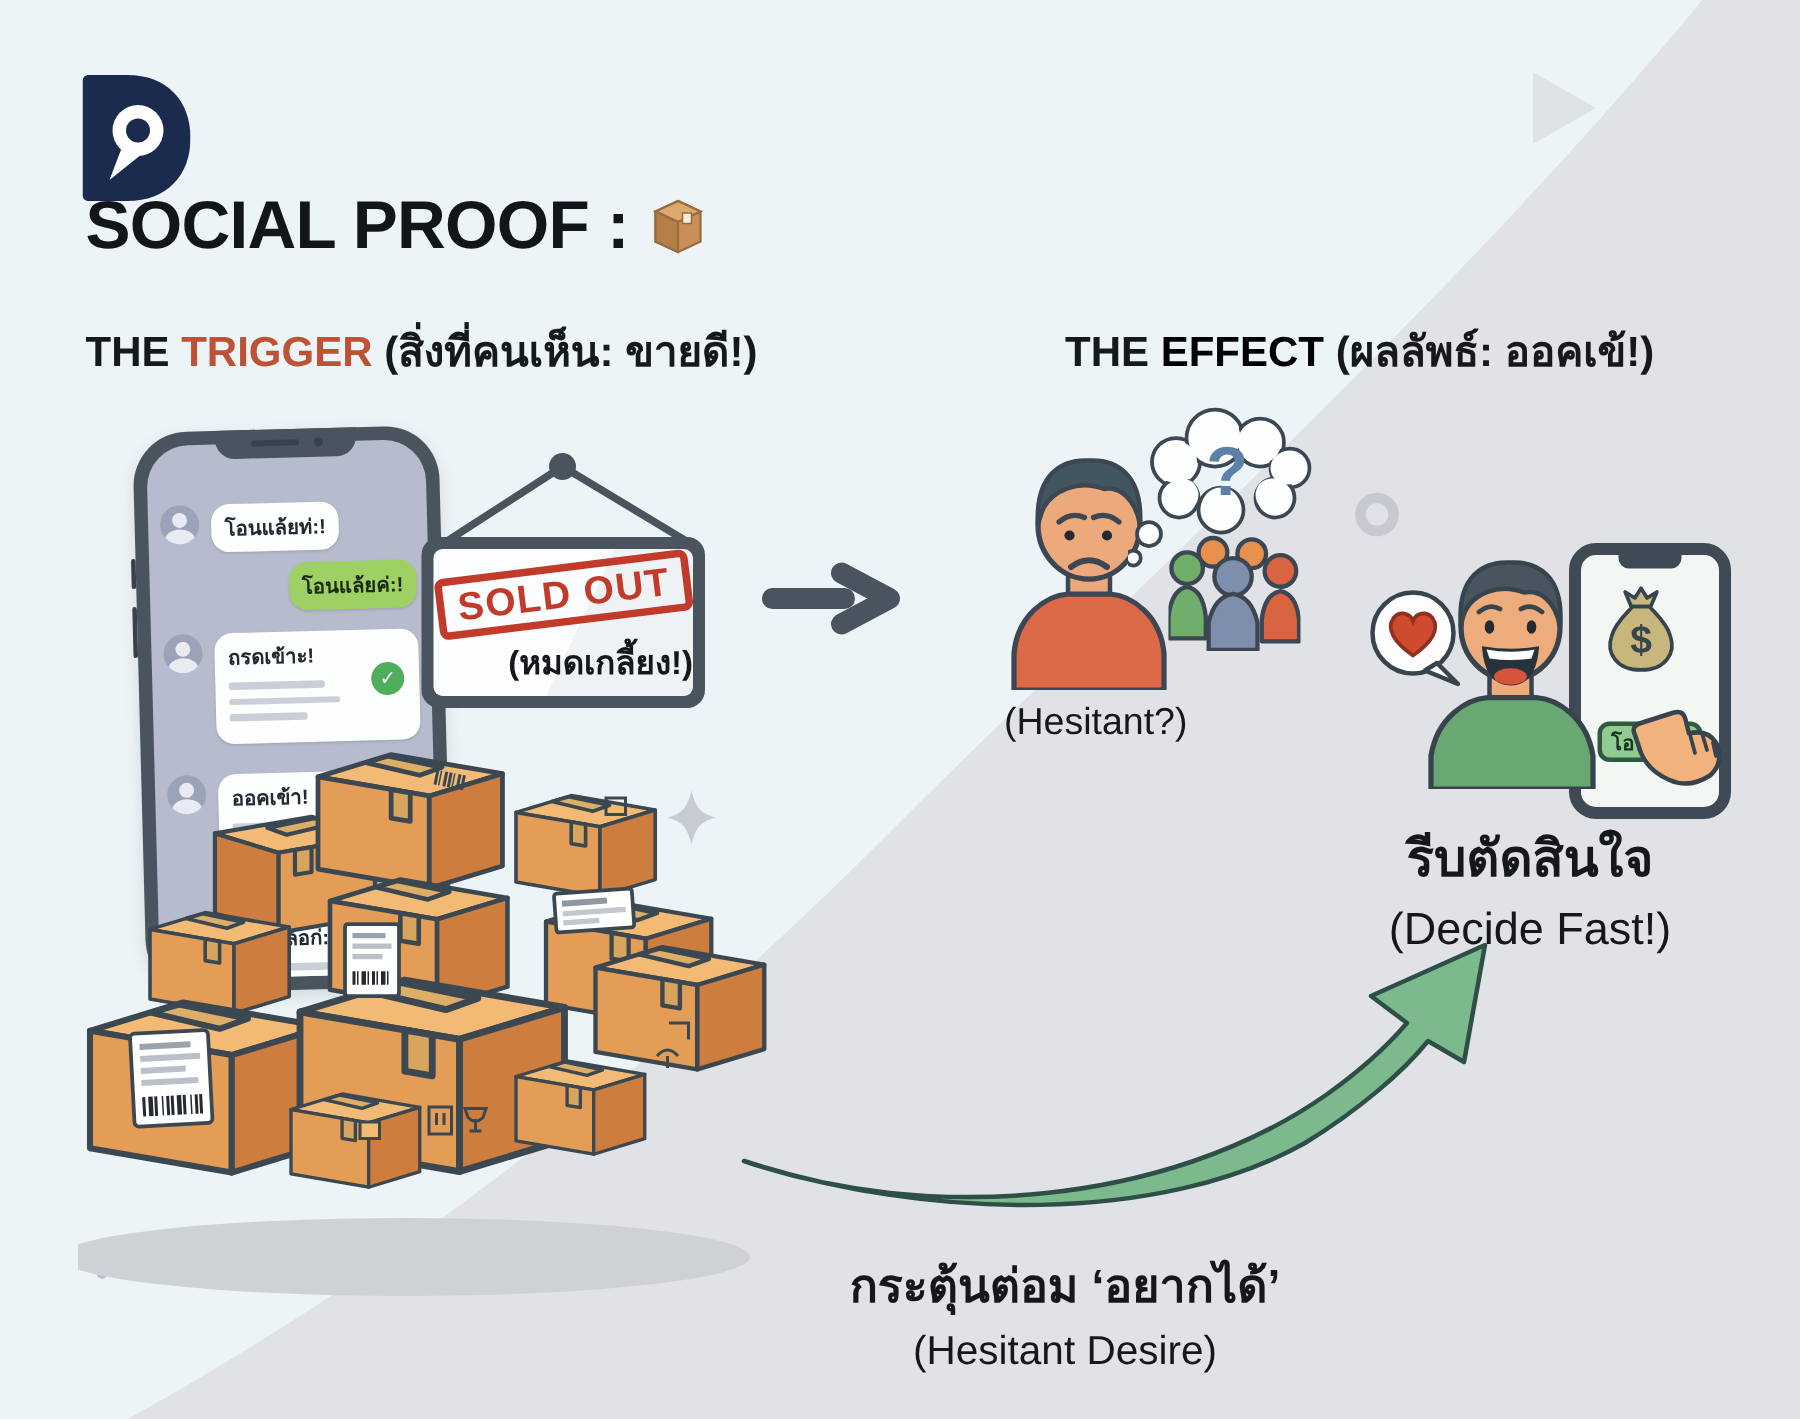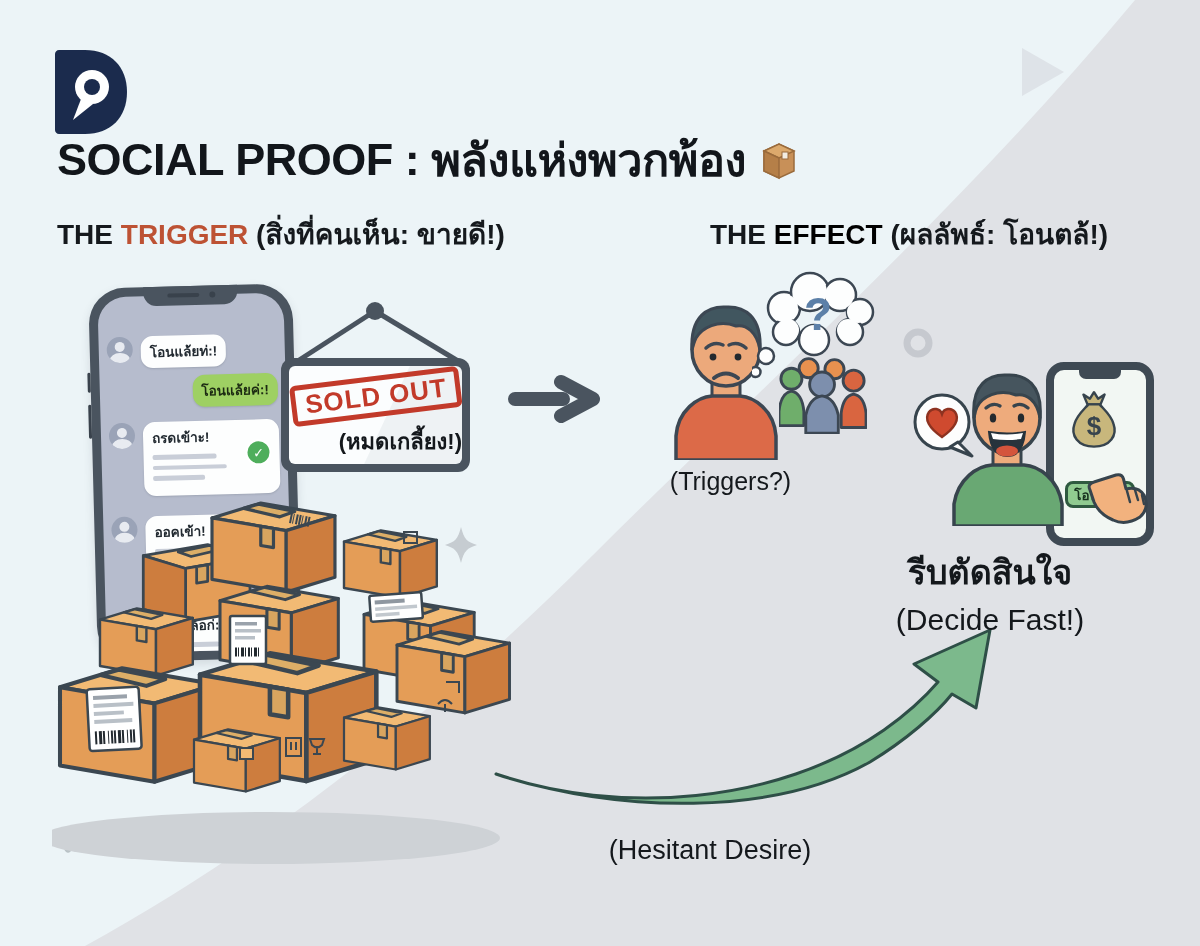--- a/index.html
+++ b/index.html
@@ -49,21 +49,21 @@
   .sign-cap{position:absolute;left:0;right:0;bottom:5px;text-align:right;
     font-size:22px;font-weight:800;color:#14181c;}
 
   
   .cap-block{text-align:center;color:#14181c;}
   .cap-big{font-weight:800;}
   .cap-sub{font-weight:500;}
   .hesitant-cap{left:628px;top:464px;width:205px;}
   .hesitant-cap .cap-big{font-size:33px;}
   .hesitant-cap .cap-sub{font-size:25px;margin-top:3px;}
-  .decide-cap{left:880px;top:545px;width:220px;}
+  .decide-cap{left:910px;top:545px;width:220px;}
   .decide-cap .cap-big{font-size:34px;}
   .decide-cap .cap-sub{font-size:30px;margin-top:4px;}
   .desire-cap{left:530px;top:832px;width:360px;}
   .desire-cap .cap-big{font-size:31px;}
   .desire-cap .cap-sub{font-size:27px;margin-top:3px;}
 
   
   .payphone{left:1046px;top:362px;width:92px;height:168px;background:#f2f7f3;
     border:8px solid #3f4a54;border-radius:18px;}
   .paynotch{position:absolute;top:-1px;left:50%;transform:translateX(-50%);
@@ -95,34 +95,33 @@
   <svg class="abs" style="left:55px;top:50px" width="72" height="84" viewBox="0 0 72 84">
     <path d="M4,0 L30,0 C56,0 72,17 72,42 C72,67 56,84 30,84 L4,84 C1.8,84 0,82.2 0,80 L0,4 C0,1.8 1.8,0 4,0 Z" fill="#1b2b4d"></path>
     <circle cx="37" cy="37" r="17" fill="#ffffff"></circle>
     <circle cx="37" cy="37" r="8" fill="#1b2b4d"></circle>
     <path d="M26,49 L18,70 L38,54 Z" fill="#ffffff"></path>
   </svg>
 
   <div class="abs title">
     <span>SOCIAL PROOF</span>
       <span> : </span>
-      <span>พลังแห่งพวกพ้อง</span>
     <svg width="42" height="42" viewBox="0 0 42 42">
       <polygon points="6,12 21,5 36,12 36,32 21,39 6,32" fill="#c89058" stroke="#9a6b3c" stroke-width="1.5"></polygon>
       <polygon points="6,12 21,19 36,12 21,5" fill="#dca96c" stroke="#9a6b3c" stroke-width="1.5"></polygon>
       <polygon points="21,19 21,39 6,32 6,12" fill="#b57f48" stroke="#9a6b3c" stroke-width="1.5"></polygon>
       <rect x="24" y="13" width="6" height="7" fill="#f3ede2" stroke="#9a6b3c"></rect>
     </svg>
   </div>
 
   <div class="abs sec-head" style="left:57px">
     <span>THE </span><span class="kw-trigger">TRIGGER</span><span> (สิ่งที่คนเห็น: ขายดี!)</span>
   </div>
   <div class="abs sec-head" style="left:710px">
-    <span>THE </span><span class="kw-effect">EFFECT</span><span> (ผลลัพธ์: โอนตล้!)</span>
+    <span>THE </span><span class="kw-effect">EFFECT</span><span> (ผลลัพธ์: ออคเข้!)</span>
   </div>
 
   <div class="abs phone">
     <div class="sidebtn" style="top:84px;height:20px"></div>
     <div class="sidebtn" style="top:116px;height:34px"></div>
     <div class="screen">
       <div class="row" style="top:40px">
         <div class="avatar"></div>
         <div class="bub">โอนแล้ยท่:!</div>
       </div>
@@ -283,21 +282,21 @@
       <circle cx="13" cy="23" r="11" fill="#6fae6b"></circle>
       <path d="M0,72 V57 Q2,38 13,36 Q24,38 26,57 V72 Z" fill="#6fae6b"></path>
       <circle cx="78" cy="25" r="11" fill="#d96540"></circle>
       <path d="M65,74 V59 Q67,41 78,39 Q89,41 91,59 V74 Z" fill="#d96540"></path>
       <circle cx="45" cy="29" r="13" fill="#7d8fad"></circle>
       <path d="M28,80 V61 Q32,43 45,41 Q58,43 62,61 V80 Z" fill="#7d8fad"></path>
     </g>
   </svg>
 
   <div class="abs cap-block hesitant-cap">
-    <div class="cap-sub">(Triggers?)</div>
+    <div class="cap-sub">(Hesitant?)</div>
   </div>
 
   <div class="abs payphone">
     <svg class="abs" style="left:14px;top:18px" width="52" height="62" viewBox="0 0 64 72">
       <path d="M24,18 L19,6 L27,11 L32,3 L37,11 L45,6 L40,18 Z" fill="#c8b77c" stroke="#37444d" stroke-width="3" stroke-linejoin="round"></path>
       <path d="M32,70 C12,70 3,56 8,42 C11,31 21,23 25,18 L39,18 C43,23 53,31 56,42 C61,56 52,70 32,70 Z" fill="#c8b77c" stroke="#37444d" stroke-width="3"></path>
       <text x="32" y="56" text-anchor="middle" font-size="32" font-weight="800" fill="#37444d">$</text>
     </svg>
     <div class="paybtn">โอนทันที</div>
     <div class="paynotch"></div>
@@ -326,16 +325,17 @@
     <path d="M4,22 Q1,16 8,14 L30,7 Q36,5.5 37.5,11 L40,21 Q52,18 58,27 Q64,40 54,49 Q40,58 27,52 Q13,46 8,34 Z" fill="#f2b27e" stroke="#37444d" stroke-width="3" stroke-linejoin="round"></path>
     <path d="M41,23 L44,34 M49,22 L52,32 M56,27 L58,36" stroke="#37444d" stroke-width="2.5" stroke-linecap="round" fill="none"></path>
   </svg>
 
   <div class="abs cap-block decide-cap">
     <div class="cap-big">รีบตัดสินใจ</div>
     <div class="cap-sub">(Decide Fast!)</div>
   </div>
 
   <div class="abs cap-block desire-cap">
+    <div class="cap-big">กระตุ้นต่อม ‘อยากได้’</div>
     <div class="cap-sub">(Hesitant Desire)</div>
   </div>
 
 </div>
 
 </body></html>

